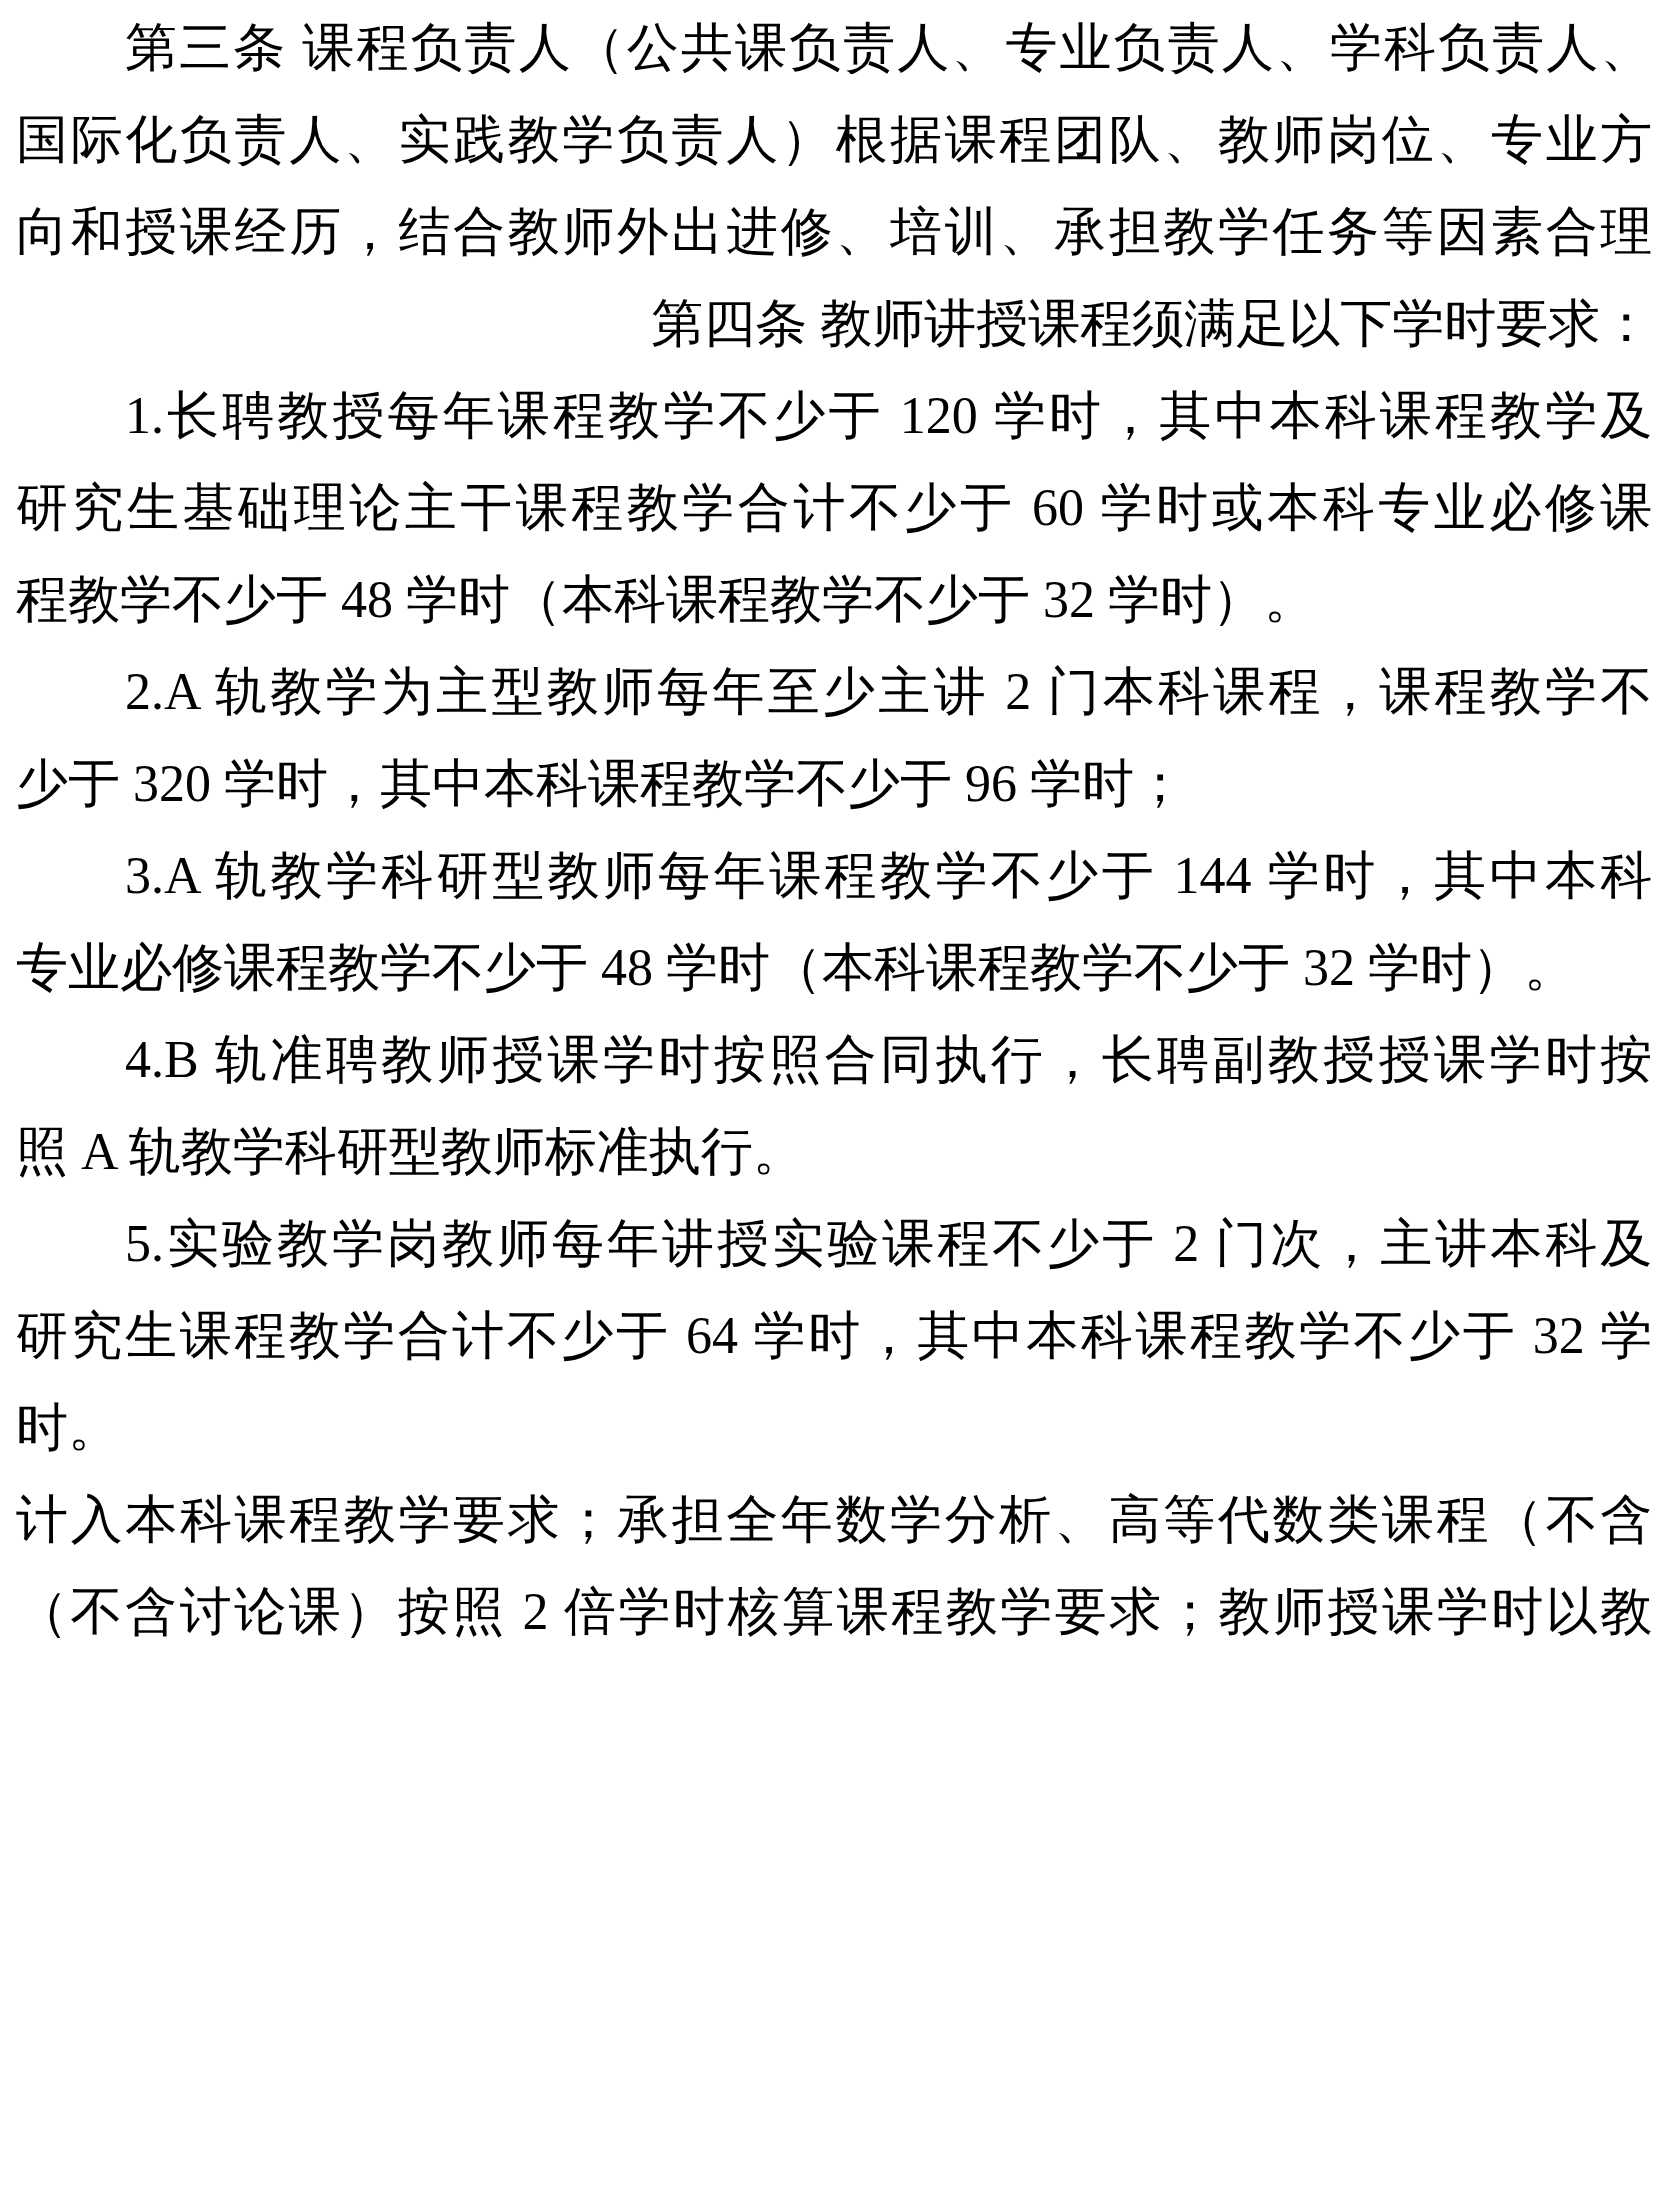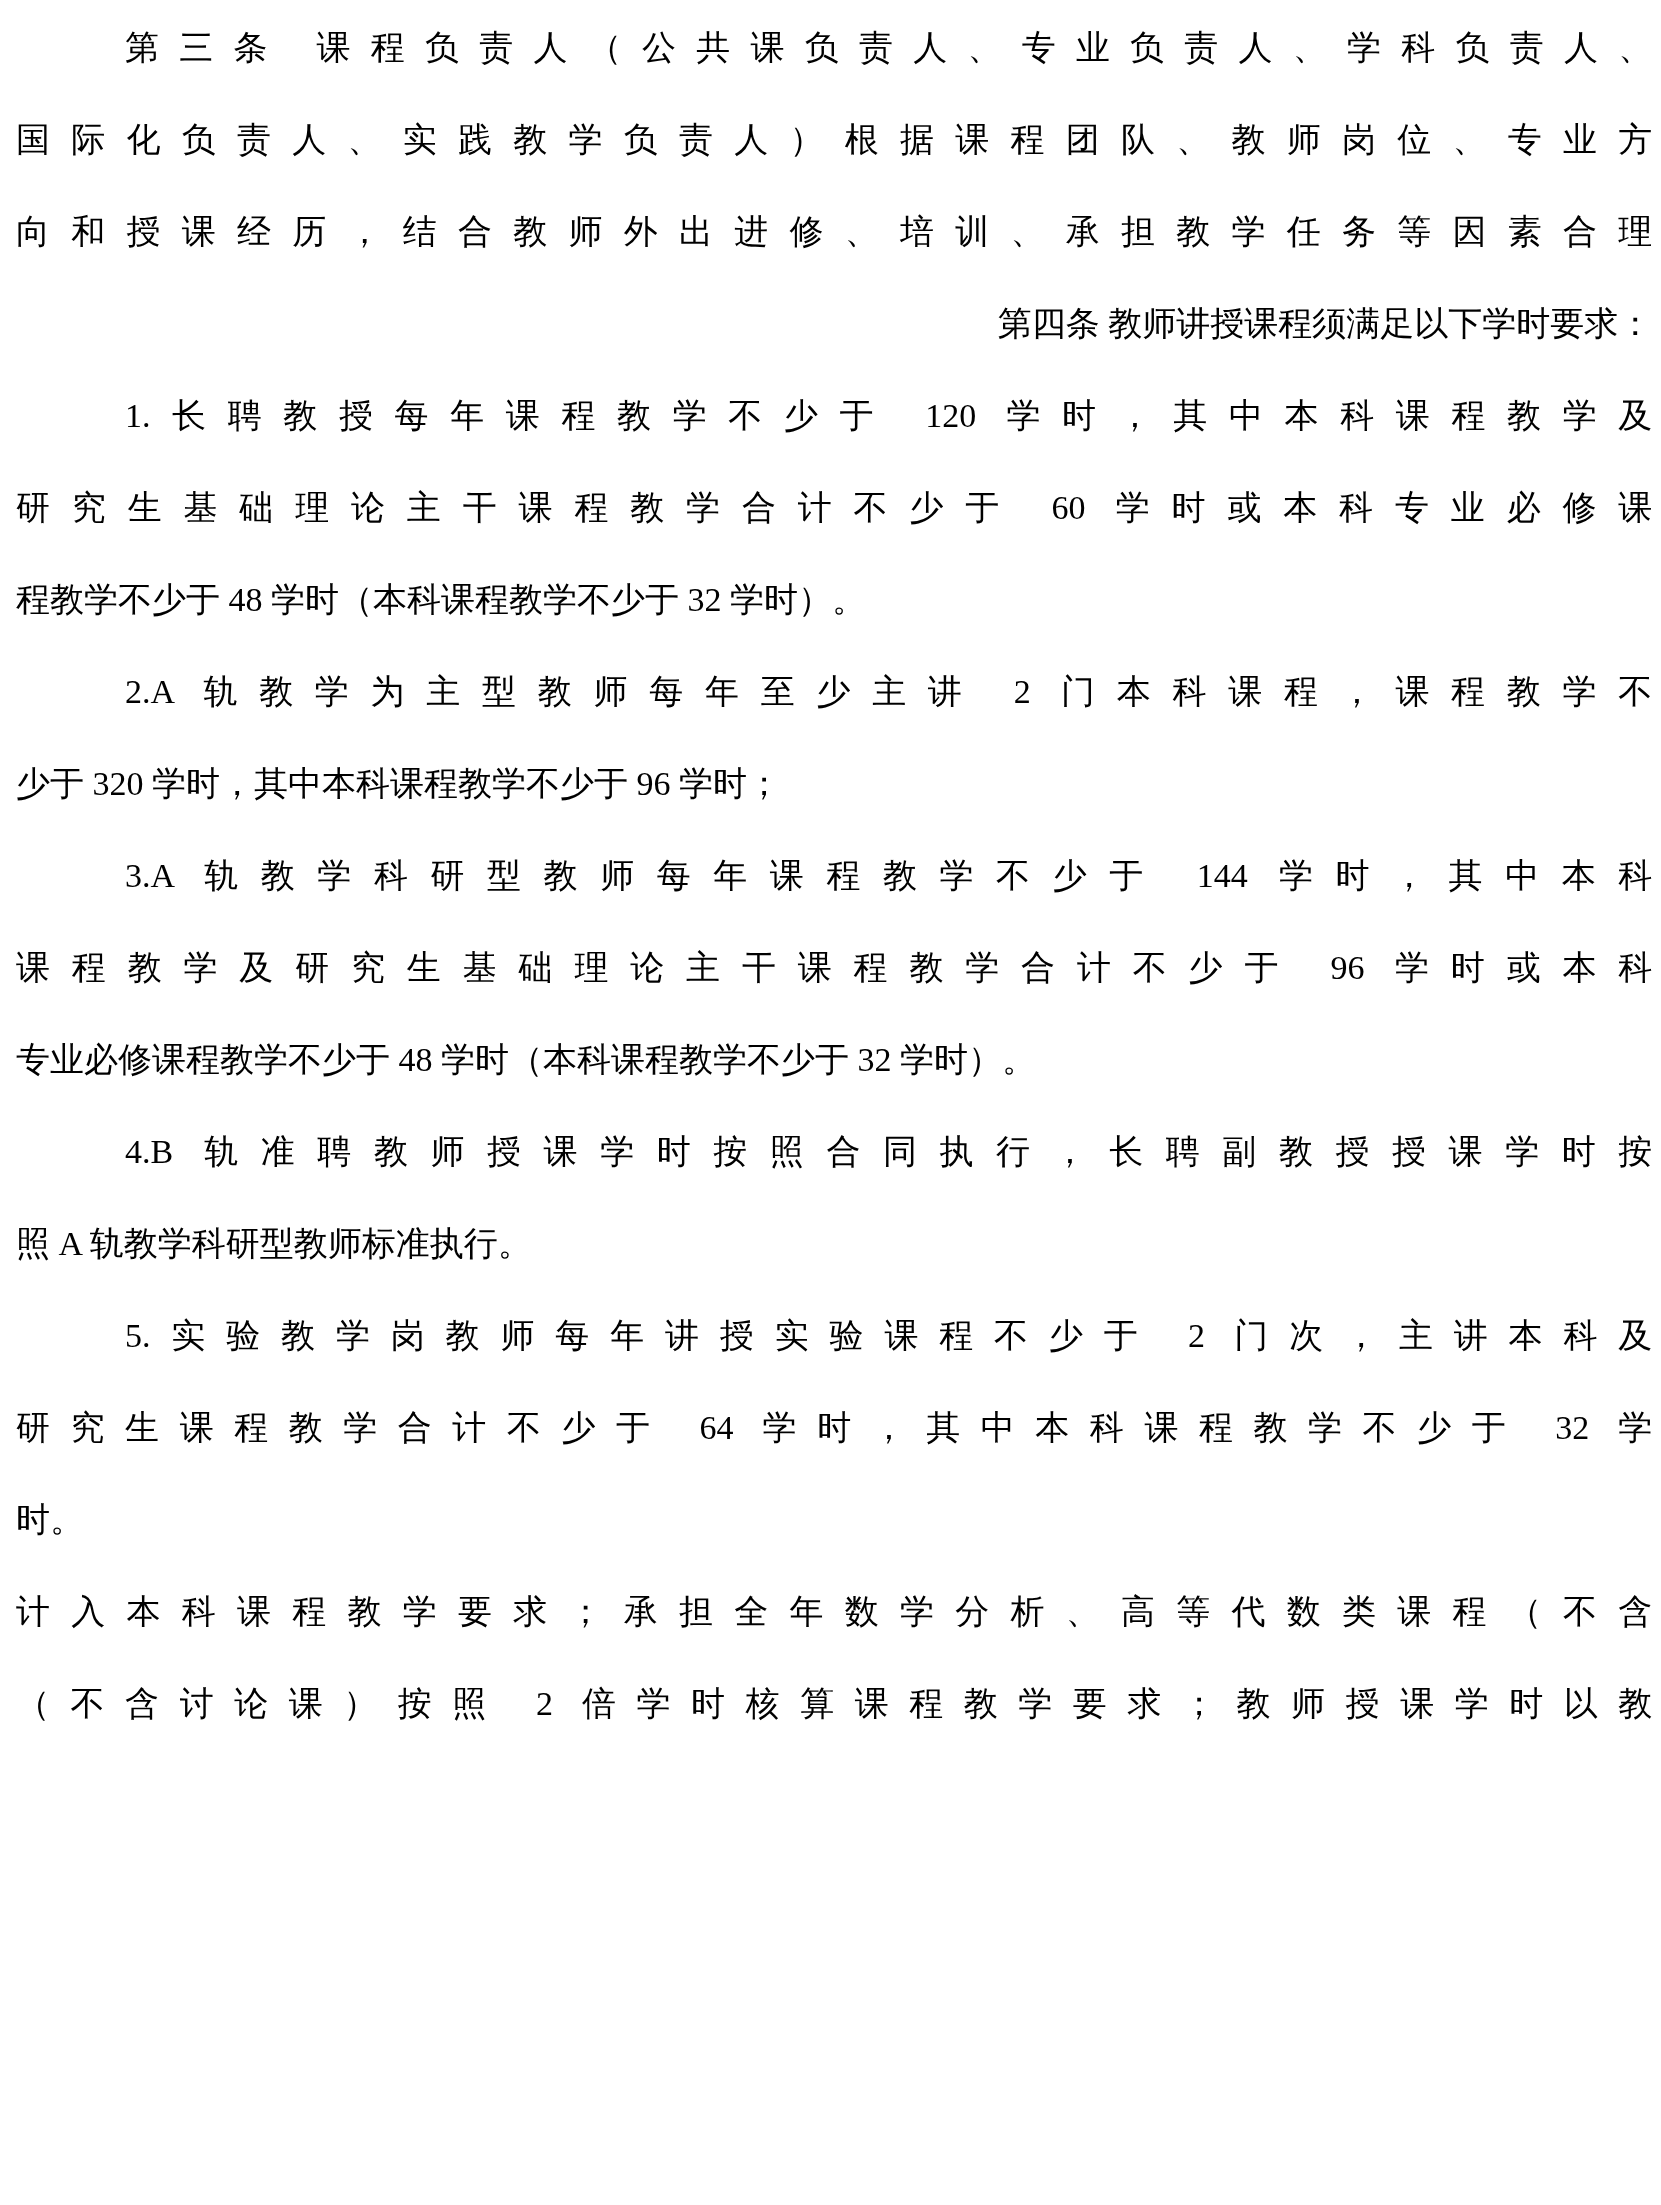--- a/index.html
+++ b/index.html
@@ -15,21 +15,21 @@
     color: #000000;
     font-family: "Liberation Serif", "DejaVu Serif", serif;
     overflow: hidden;
   }
   .doc-body {
     padding: 1.6px 9.7px 0 16px;
   }
   .line {
     height: 92px;
     line-height: 92px;
-    font-size: 34px;
+    font-size: 52px;
     white-space: pre;
     color: #000000;
   }
   .line.justify {
     white-space: normal;
     text-align: justify;
     text-align-last: justify;
   }
   .line.indent {
     text-indent: 109px;
@@ -44,21 +44,20 @@
       <div class="line indent justify">第三条 课程负责人（公共课负责人、专业负责人、学科负责人、</div>
       <div class="line justify">国际化负责人、实践教学负责人）根据课程团队、教师岗位、专业方</div>
       <div class="line justify">向和授课经历，结合教师外出进修、培训、承担教学任务等因素合理</div>
       <div class="line indent">第四条 教师讲授课程须满足以下学时要求：</div>
       <div class="line indent justify">1.长聘教授每年课程教学不少于 120 学时，其中本科课程教学及</div>
       <div class="line justify">研究生基础理论主干课程教学合计不少于 60 学时或本科专业必修课</div>
       <div class="line">程教学不少于 48 学时（本科课程教学不少于 32 学时）。</div>
       <div class="line indent justify">2.A 轨教学为主型教师每年至少主讲 2 门本科课程，课程教学不</div>
       <div class="line">少于 320 学时，其中本科课程教学不少于 96 学时；</div>
       <div class="line indent justify">3.A 轨教学科研型教师每年课程教学不少于 144 学时，其中本科</div>
-      <div class="line justify">课程教学及研究生基础理论主干课程教学合计不少于 96 学时或本科</div>
       <div class="line">专业必修课程教学不少于 48 学时（本科课程教学不少于 32 学时）。</div>
       <div class="line indent justify">4.B 轨准聘教师授课学时按照合同执行，长聘副教授授课学时按</div>
       <div class="line">照 A 轨教学科研型教师标准执行。</div>
       <div class="line indent justify">5.实验教学岗教师每年讲授实验课程不少于 2 门次，主讲本科及</div>
       <div class="line justify">研究生课程教学合计不少于 64 学时，其中本科课程教学不少于 32 学</div>
       <div class="line">时。</div>
       <div class="line justify">计入本科课程教学要求；承担全年数学分析、高等代数类课程（不含</div>
       <div class="line justify">（不含讨论课）按照 2 倍学时核算课程教学要求；教师授课学时以教</div>
     </div>
 </div>

